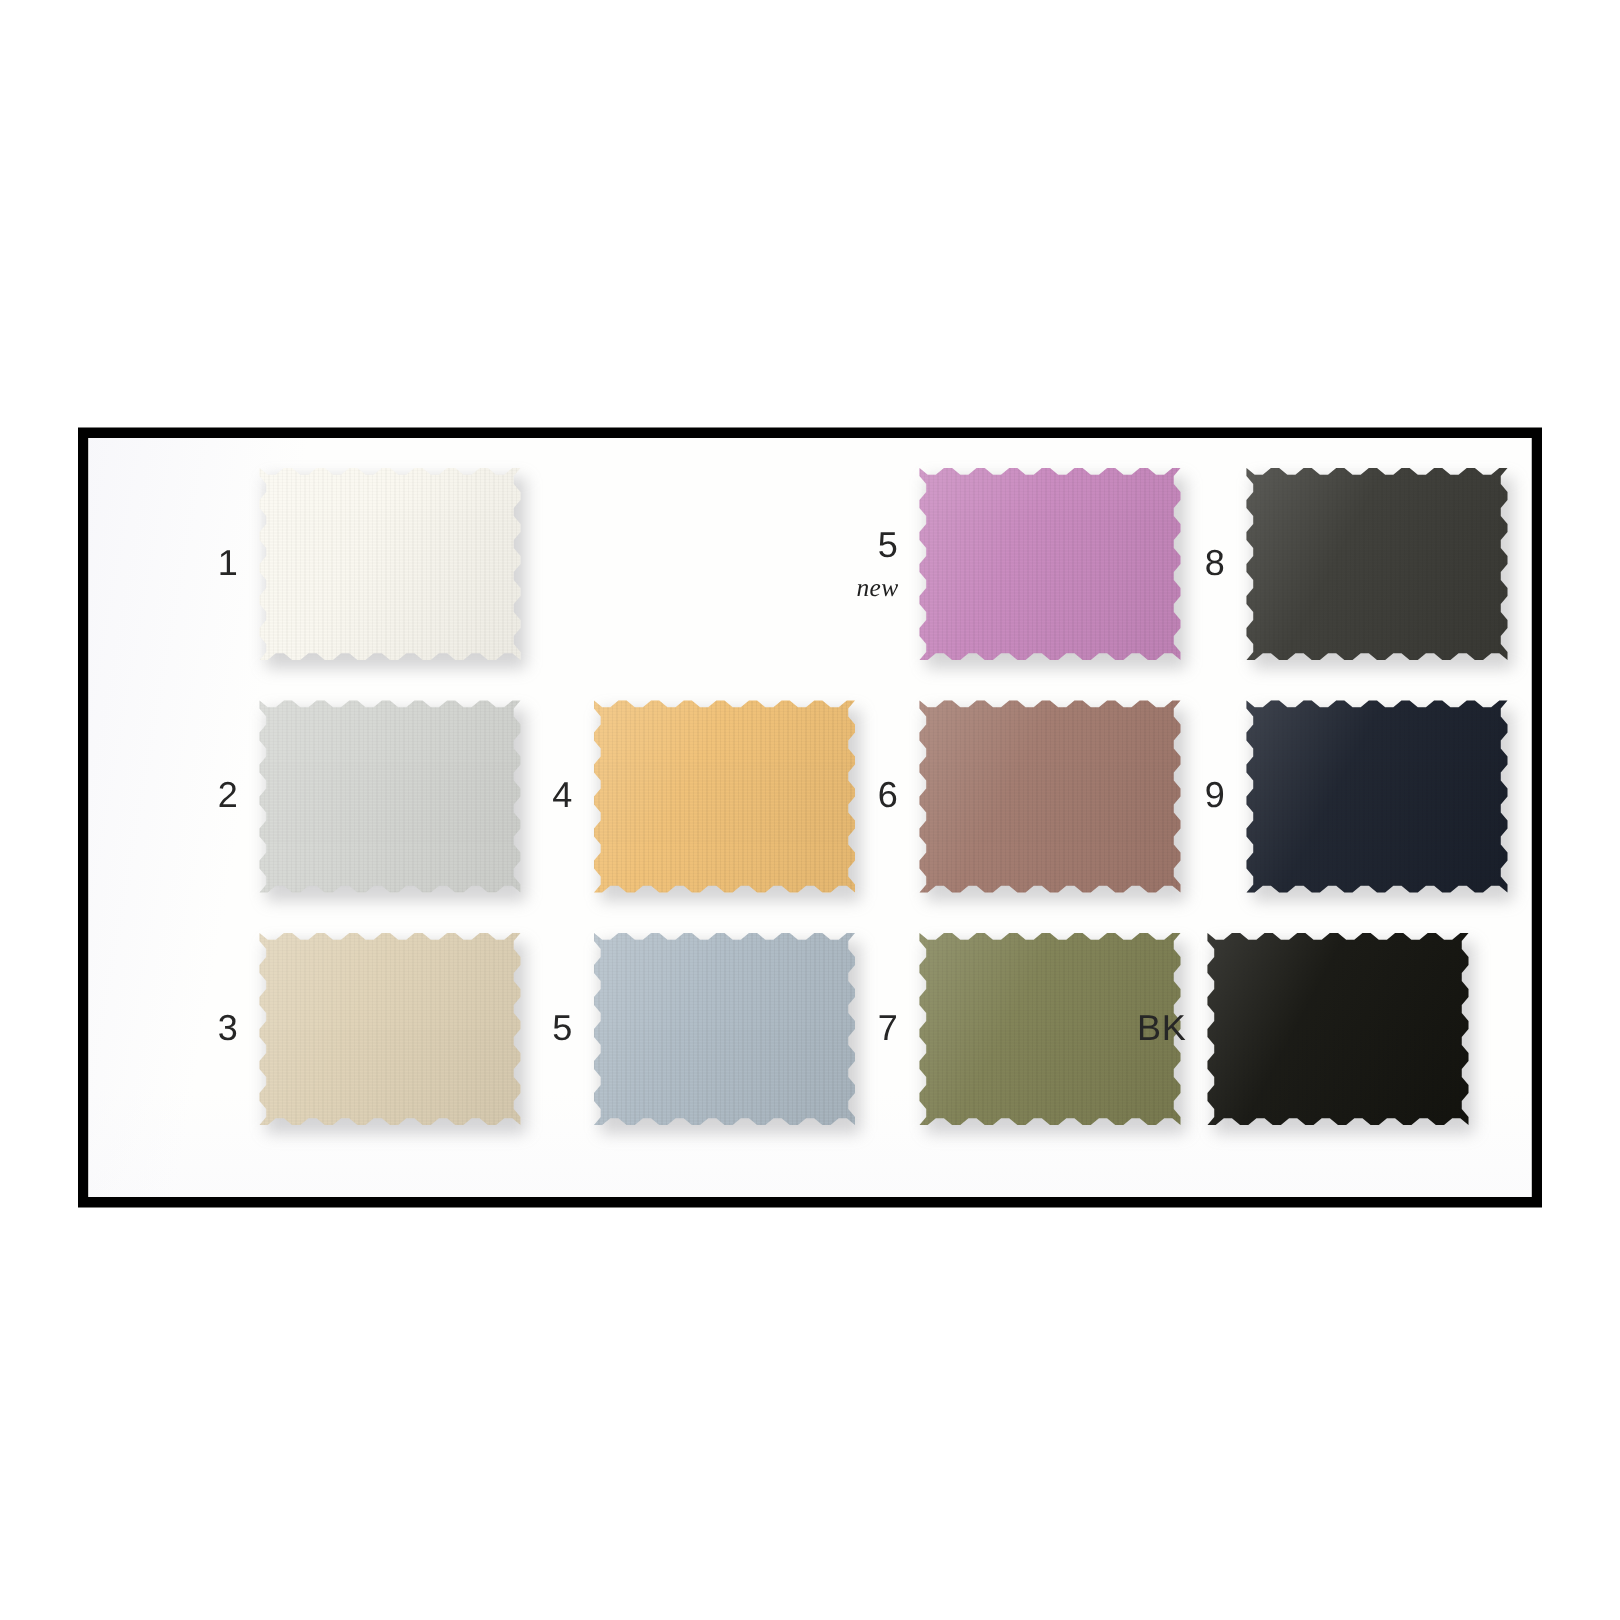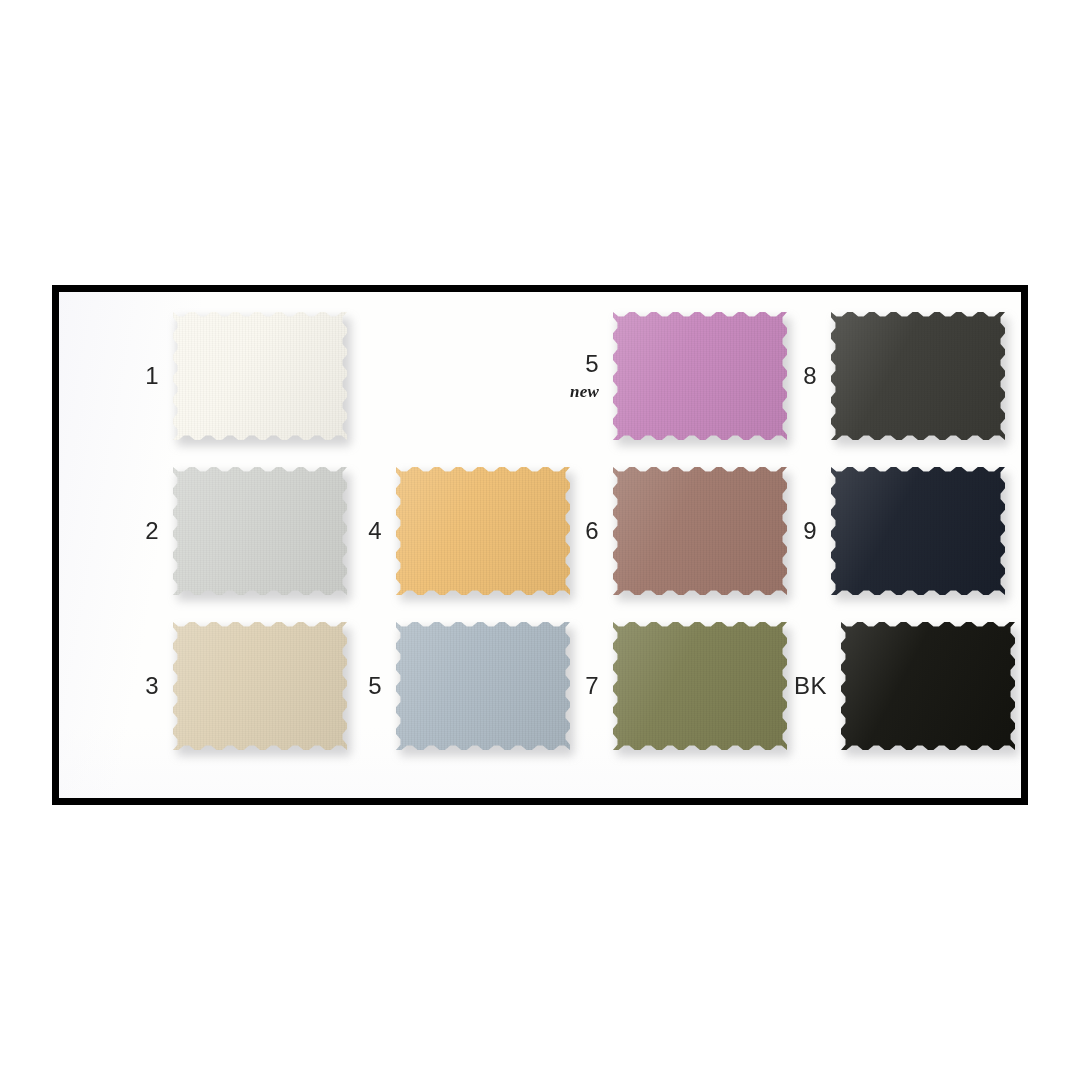--- a/index.html
+++ b/index.html
@@ -83,21 +83,21 @@
     font-size: 24px;
     font-weight: 400;
     letter-spacing: 0.5px;
     color: #262626;
     display: block;
   }
 
   .label-note {
     font-family: "Liberation Serif", serif;
     font-style: italic;
-    font-weight: 700;
+    font-weight: 400;
     font-size: 17px;
     color: #1f1f1f;
     display: block;
     margin-top: 7px;
     letter-spacing: 0.2px;
   }
 
   .swatch-wrap {
     position: relative;
     width: 174px;
@@ -365,21 +365,21 @@
                       <polygon points="0.00,0.00 5.44,4.50 10.88,4.50 16.31,0.00 21.75,0.00 27.19,4.50 32.63,4.50 38.06,0.00 43.50,0.00 48.94,4.50 54.38,4.50 59.81,0.00 65.25,0.00 70.69,4.50 76.13,4.50 81.56,0.00 87.00,0.00 92.44,4.50 97.88,4.50 103.31,0.00 108.75,0.00 114.19,4.50 119.63,4.50 125.06,0.00 130.50,0.00 135.94,4.50 141.38,4.50 146.81,0.00 152.25,0.00 157.69,4.50 163.13,4.50 168.56,0.00 174.00,0.00 174.00,0.00 169.50,5.33 169.50,10.67 174.00,16.00 174.00,21.33 169.50,26.67 169.50,32.00 174.00,37.33 174.00,42.67 169.50,48.00 169.50,53.33 174.00,58.67 174.00,64.00 169.50,69.33 169.50,74.67 174.00,80.00 174.00,85.33 169.50,90.67 169.50,96.00 174.00,101.33 174.00,106.67 169.50,112.00 169.50,117.33 174.00,122.67 174.00,128.00 174.00,128.00 168.56,123.50 163.13,123.50 157.69,128.00 152.25,128.00 146.81,123.50 141.38,123.50 135.94,128.00 130.50,128.00 125.06,123.50 119.63,123.50 114.19,128.00 108.75,128.00 103.31,123.50 97.88,123.50 92.44,128.00 87.00,128.00 81.56,123.50 76.13,123.50 70.69,128.00 65.25,128.00 59.81,123.50 54.38,123.50 48.94,128.00 43.50,128.00 38.06,123.50 32.63,123.50 27.19,128.00 21.75,128.00 16.31,123.50 10.88,123.50 5.44,128.00 0.00,128.00 0.00,128.00 4.50,122.67 4.50,117.33 0.00,112.00 0.00,106.67 4.50,101.33 4.50,96.00 0.00,90.67 0.00,85.33 4.50,80.00 4.50,74.67 0.00,69.33 0.00,64.00 4.50,58.67 4.50,53.33 0.00,48.00 0.00,42.67 4.50,37.33 4.50,32.00 0.00,26.67 0.00,21.33 4.50,16.00 4.50,10.67 0.00,5.33"></polygon>
                     </clipPath>
                   </defs>
                   <polygon points="0.00,0.00 5.44,4.50 10.88,4.50 16.31,0.00 21.75,0.00 27.19,4.50 32.63,4.50 38.06,0.00 43.50,0.00 48.94,4.50 54.38,4.50 59.81,0.00 65.25,0.00 70.69,4.50 76.13,4.50 81.56,0.00 87.00,0.00 92.44,4.50 97.88,4.50 103.31,0.00 108.75,0.00 114.19,4.50 119.63,4.50 125.06,0.00 130.50,0.00 135.94,4.50 141.38,4.50 146.81,0.00 152.25,0.00 157.69,4.50 163.13,4.50 168.56,0.00 174.00,0.00 174.00,0.00 169.50,5.33 169.50,10.67 174.00,16.00 174.00,21.33 169.50,26.67 169.50,32.00 174.00,37.33 174.00,42.67 169.50,48.00 169.50,53.33 174.00,58.67 174.00,64.00 169.50,69.33 169.50,74.67 174.00,80.00 174.00,85.33 169.50,90.67 169.50,96.00 174.00,101.33 174.00,106.67 169.50,112.00 169.50,117.33 174.00,122.67 174.00,128.00 174.00,128.00 168.56,123.50 163.13,123.50 157.69,128.00 152.25,128.00 146.81,123.50 141.38,123.50 135.94,128.00 130.50,128.00 125.06,123.50 119.63,123.50 114.19,128.00 108.75,128.00 103.31,123.50 97.88,123.50 92.44,128.00 87.00,128.00 81.56,123.50 76.13,123.50 70.69,128.00 65.25,128.00 59.81,123.50 54.38,123.50 48.94,128.00 43.50,128.00 38.06,123.50 32.63,123.50 27.19,128.00 21.75,128.00 16.31,123.50 10.88,123.50 5.44,128.00 0.00,128.00 0.00,128.00 4.50,122.67 4.50,117.33 0.00,112.00 0.00,106.67 4.50,101.33 4.50,96.00 0.00,90.67 0.00,85.33 4.50,80.00 4.50,74.67 0.00,69.33 0.00,64.00 4.50,58.67 4.50,53.33 0.00,48.00 0.00,42.67 4.50,37.33 4.50,32.00 0.00,26.67 0.00,21.33 4.50,16.00 4.50,10.67 0.00,5.33" fill="#7e8053"></polygon>
                 </svg>
                 <div class="weave" style="clip-path: polygon(0% 0%, 3.126% 3.516%, 6.253% 3.516%, 9.374% 0%, 12.5% 0%, 15.626% 3.516%, 18.753% 3.516%, 21.874% 0%, 25% 0%, 28.126% 3.516%, 31.253% 3.516%, 34.374% 0%, 37.5% 0%, 40.626% 3.516%, 43.753% 3.516%, 46.874% 0%, 50% 0%, 53.126% 3.516%, 56.253% 3.516%, 59.374% 0%, 62.5% 0%, 65.626% 3.516%, 68.753% 3.516%, 71.874% 0%, 75% 0%, 78.126% 3.516%, 81.253% 3.516%, 84.374% 0%, 87.5% 0%, 90.626% 3.516%, 93.753% 3.516%, 96.874% 0%, 100% 0%, 100% 0%, 97.414% 4.164%, 97.414% 8.336%, 100% 12.5%, 100% 16.664%, 97.414% 20.836%, 97.414% 25%, 100% 29.164%, 100% 33.336%, 97.414% 37.5%, 97.414% 41.664%, 100% 45.836%, 100% 50%, 97.414% 54.164%, 97.414% 58.336%, 100% 62.5%, 100% 66.664%, 97.414% 70.836%, 97.414% 75%, 100% 79.164%, 100% 83.336%, 97.414% 87.5%, 97.414% 91.664%, 100% 95.836%, 100% 100%, 100% 100%, 96.874% 96.484%, 93.753% 96.484%, 90.626% 100%, 87.5% 100%, 84.374% 96.484%, 81.253% 96.484%, 78.126% 100%, 75% 100%, 71.874% 96.484%, 68.753% 96.484%, 65.626% 100%, 62.5% 100%, 59.374% 96.484%, 56.253% 96.484%, 53.126% 100%, 50% 100%, 46.874% 96.484%, 43.753% 96.484%, 40.626% 100%, 37.5% 100%, 34.374% 96.484%, 31.253% 96.484%, 28.126% 100%, 25% 100%, 21.874% 96.484%, 18.753% 96.484%, 15.626% 100%, 12.5% 100%, 9.374% 96.484%, 6.253% 96.484%, 3.126% 100%, 0% 100%, 0% 100%, 2.586% 95.836%, 2.586% 91.664%, 0% 87.5%, 0% 83.336%, 2.586% 79.164%, 2.586% 75%, 0% 70.836%, 0% 66.664%, 2.586% 62.5%, 2.586% 58.336%, 0% 54.164%, 0% 50%, 2.586% 45.836%, 2.586% 41.664%, 0% 37.5%, 0% 33.336%, 2.586% 29.164%, 2.586% 25%, 0% 20.836%, 0% 16.664%, 2.586% 12.5%, 2.586% 8.336%, 0% 4.164%);"></div>
                 <div class="sheen" style="clip-path: polygon(0% 0%, 3.126% 3.516%, 6.253% 3.516%, 9.374% 0%, 12.5% 0%, 15.626% 3.516%, 18.753% 3.516%, 21.874% 0%, 25% 0%, 28.126% 3.516%, 31.253% 3.516%, 34.374% 0%, 37.5% 0%, 40.626% 3.516%, 43.753% 3.516%, 46.874% 0%, 50% 0%, 53.126% 3.516%, 56.253% 3.516%, 59.374% 0%, 62.5% 0%, 65.626% 3.516%, 68.753% 3.516%, 71.874% 0%, 75% 0%, 78.126% 3.516%, 81.253% 3.516%, 84.374% 0%, 87.5% 0%, 90.626% 3.516%, 93.753% 3.516%, 96.874% 0%, 100% 0%, 100% 0%, 97.414% 4.164%, 97.414% 8.336%, 100% 12.5%, 100% 16.664%, 97.414% 20.836%, 97.414% 25%, 100% 29.164%, 100% 33.336%, 97.414% 37.5%, 97.414% 41.664%, 100% 45.836%, 100% 50%, 97.414% 54.164%, 97.414% 58.336%, 100% 62.5%, 100% 66.664%, 97.414% 70.836%, 97.414% 75%, 100% 79.164%, 100% 83.336%, 97.414% 87.5%, 97.414% 91.664%, 100% 95.836%, 100% 100%, 100% 100%, 96.874% 96.484%, 93.753% 96.484%, 90.626% 100%, 87.5% 100%, 84.374% 96.484%, 81.253% 96.484%, 78.126% 100%, 75% 100%, 71.874% 96.484%, 68.753% 96.484%, 65.626% 100%, 62.5% 100%, 59.374% 96.484%, 56.253% 96.484%, 53.126% 100%, 50% 100%, 46.874% 96.484%, 43.753% 96.484%, 40.626% 100%, 37.5% 100%, 34.374% 96.484%, 31.253% 96.484%, 28.126% 100%, 25% 100%, 21.874% 96.484%, 18.753% 96.484%, 15.626% 100%, 12.5% 100%, 9.374% 96.484%, 6.253% 96.484%, 3.126% 100%, 0% 100%, 0% 100%, 2.586% 95.836%, 2.586% 91.664%, 0% 87.5%, 0% 83.336%, 2.586% 79.164%, 2.586% 75%, 0% 70.836%, 0% 66.664%, 2.586% 62.5%, 2.586% 58.336%, 0% 54.164%, 0% 50%, 2.586% 45.836%, 2.586% 41.664%, 0% 37.5%, 0% 33.336%, 2.586% 29.164%, 2.586% 25%, 0% 20.836%, 0% 16.664%, 2.586% 12.5%, 2.586% 8.336%, 0% 4.164%);"></div>
               </div>
             </div>
           </div>
-          <div class="swatch-cell" style="left: 720px; top: 330px;">
+          <div class="swatch-cell" style="left: 684px; top: 330px;">
             <div class="label-col">
               <span class="label-code">BK</span>
             </div>
             <div class="swatch-wrap">
               <div class="swatch-shadow"></div>
               <div class="swatch-cloth">
                 <svg viewBox="0 0 174 128" preserveAspectRatio="none">
                   <defs>
                     <clipPath id="clip11">
                       <polygon points="0.00,0.00 5.44,4.50 10.88,4.50 16.31,0.00 21.75,0.00 27.19,4.50 32.63,4.50 38.06,0.00 43.50,0.00 48.94,4.50 54.38,4.50 59.81,0.00 65.25,0.00 70.69,4.50 76.13,4.50 81.56,0.00 87.00,0.00 92.44,4.50 97.88,4.50 103.31,0.00 108.75,0.00 114.19,4.50 119.63,4.50 125.06,0.00 130.50,0.00 135.94,4.50 141.38,4.50 146.81,0.00 152.25,0.00 157.69,4.50 163.13,4.50 168.56,0.00 174.00,0.00 174.00,0.00 169.50,5.33 169.50,10.67 174.00,16.00 174.00,21.33 169.50,26.67 169.50,32.00 174.00,37.33 174.00,42.67 169.50,48.00 169.50,53.33 174.00,58.67 174.00,64.00 169.50,69.33 169.50,74.67 174.00,80.00 174.00,85.33 169.50,90.67 169.50,96.00 174.00,101.33 174.00,106.67 169.50,112.00 169.50,117.33 174.00,122.67 174.00,128.00 174.00,128.00 168.56,123.50 163.13,123.50 157.69,128.00 152.25,128.00 146.81,123.50 141.38,123.50 135.94,128.00 130.50,128.00 125.06,123.50 119.63,123.50 114.19,128.00 108.75,128.00 103.31,123.50 97.88,123.50 92.44,128.00 87.00,128.00 81.56,123.50 76.13,123.50 70.69,128.00 65.25,128.00 59.81,123.50 54.38,123.50 48.94,128.00 43.50,128.00 38.06,123.50 32.63,123.50 27.19,128.00 21.75,128.00 16.31,123.50 10.88,123.50 5.44,128.00 0.00,128.00 0.00,128.00 4.50,122.67 4.50,117.33 0.00,112.00 0.00,106.67 4.50,101.33 4.50,96.00 0.00,90.67 0.00,85.33 4.50,80.00 4.50,74.67 0.00,69.33 0.00,64.00 4.50,58.67 4.50,53.33 0.00,48.00 0.00,42.67 4.50,37.33 4.50,32.00 0.00,26.67 0.00,21.33 4.50,16.00 4.50,10.67 0.00,5.33"></polygon>

